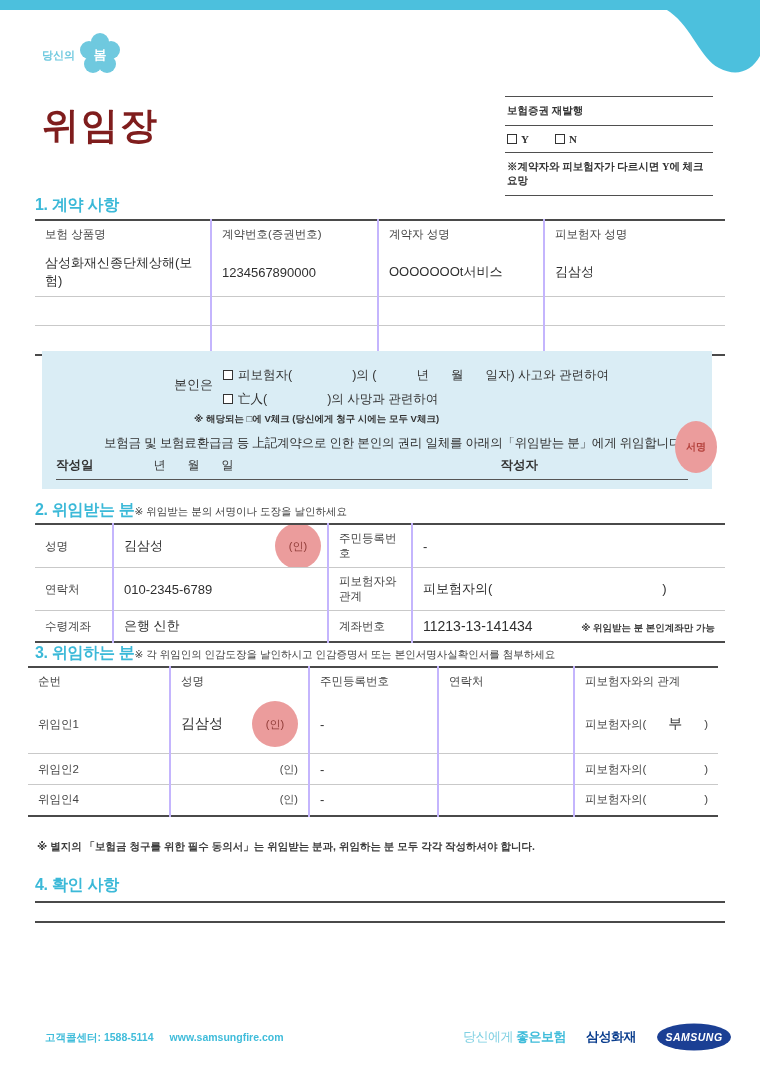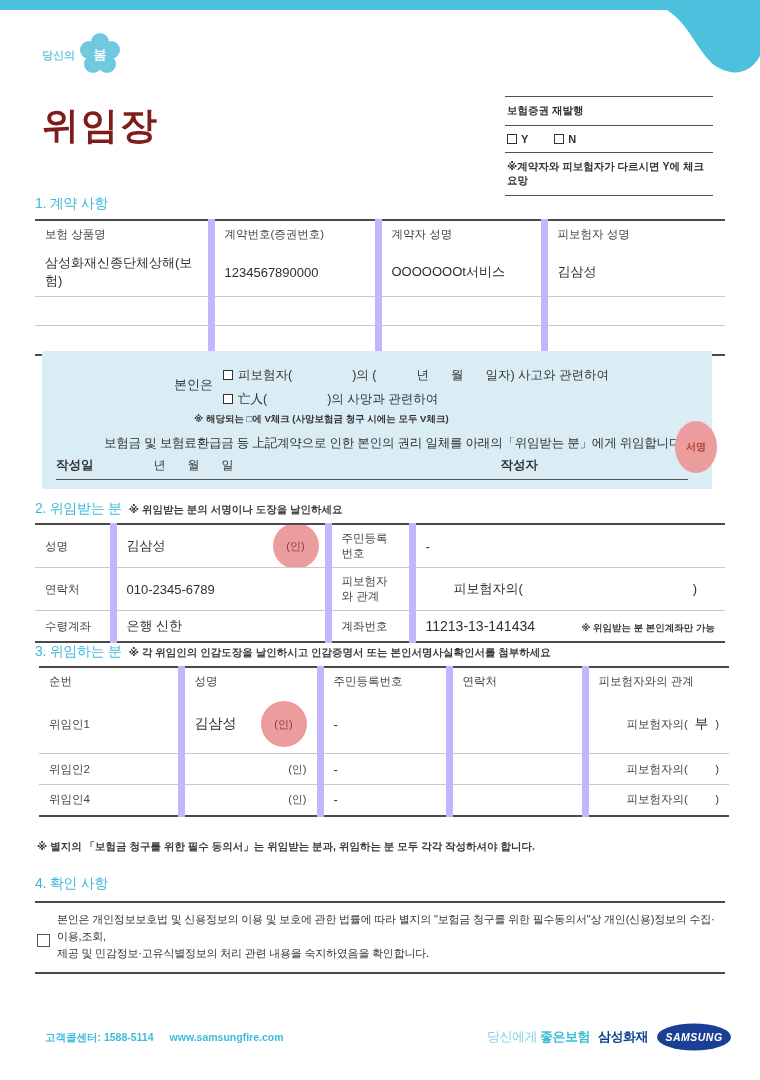--- a/index.html
+++ b/index.html
@@ -8,34 +8,34 @@
   .page { position:relative; width:760px; height:1080px; background:#fff; overflow:hidden; }
 
   
   .topbar { position:absolute; top:0; left:0; width:760px; height:10px; background:#4CC0DD; }
   .blob { position:absolute; top:0; right:0; width:150px; height:78px; }
   .logo { position:absolute; left:42px; top:32px; display:flex; align-items:center; gap:3px; }
   .logo-prefix { color:#6FC9DF; font-size:11px; font-weight:bold; }
   .doc-title { position:absolute; left:42px; top:101px; font-size:37px; font-weight:600; color:#7f1d1d; letter-spacing:2px; }
 
   .reissue { position:absolute; left:505px; top:96px; width:208px; }
-  .reissue-row { border-top:1.5px solid #4f4f4f; padding:7px 2px; font-size:10.5px; font-weight:bold; color:#333; }
+  .reissue-row { border-top:1.5px solid #4f4f4f; padding:7px 2px; font-size:10.5px; font-weight:bold; color:#333;font-family:Liberation Serif, serif; }
   .reissue-row.last { border-bottom:1.5px solid #4f4f4f; }
   .cb { display:inline-block; width:10px; height:10px; border:1.5px solid #333; vertical-align:-1px; margin-right:4px; background:#fff; }
   .reissue-opts { display:flex; gap:26px; font-weight:bold; font-size:11px; }
 
   
   .sec-head { position:absolute; left:35px; display:flex; align-items:baseline; }
-  .sec-title { color:#3BB9D8; font-size:14px; font-weight:normal; letter-spacing:-0.3px; }
-  .sec-note { font-size:10.5px; font-weight:bold; color:#3d3d3d; margin-left:7px; }
+  .sec-title { color:#3BB9D8; font-size:16px; font-weight:bold; letter-spacing:-0.3px; }
+  .sec-note { font-size:10.5px; font-weight:normal; color:#3d3d3d; }
 
   
   table.tbl { border-collapse:collapse; width:690px; table-layout:fixed;
               border-top:2px solid #4a4a4a; border-bottom:2px solid #4a4a4a; }
-  .tbl th, .tbl td { border-left:7px solid #c4b5fd; border-top:1px solid #c9c9c9;
+  .tbl th, .tbl td { border-left:2px solid #c4b5fd; border-top:1px solid #c9c9c9;
                      text-align:left; padding:6px 10px; vertical-align:middle; overflow:hidden; }
   .tbl tr > *:first-child { border-left:none; }
   .tbl thead th, .tbl tr.first > * { border-top:none; }
   .tbl th { font-size:11.5px; font-weight:normal; color:#444; }
   .tbl td { font-size:13px; color:#2f2f2f; }
   .lbl { font-size:11.5px !important; color:#444 !important; }
   .val { font-size:14px; }
   .t1 { position:absolute; left:35px; top:219px; }
   .t1 thead th { height:26px; }
   .t1 tbody td { height:38px; }
@@ -63,44 +63,44 @@
   
   .t2 { position:absolute; left:35px; top:523px; }
   .t2 td { height:31px; }
   .stamp-cell { position:relative; }
   .stamp-circle { position:absolute; right:6px; top:50%; transform:translateY(-50%); width:46px; height:46px;
                   border-radius:50%; background:#EB9C9C; display:flex; align-items:center; justify-content:center;
                   font-size:11px; color:#8E3A36; }
   .stamp-plain { font-size:11px; color:#444; }
   .acct { display:flex; align-items:baseline; }
   .acct-note { margin-left:auto; font-size:9.5px; font-weight:bold; color:#3d3d3d; }
-  .rel { display:flex; align-items:baseline;margin-left:28px; }
+  .rel { display:flex; align-items:baseline; }
   .rel-mid { display:inline-block; text-align:center; }
 
   
-  .t3 { position:absolute; left:39px; top:666px; }
+  .t3 { position:absolute; left:28px; top:666px; }
   .t3 thead th { height:28px; }
   .t3 tbody td { height:31px; }
   .name-cell { position:relative; display:flex; align-items:center; justify-content:space-between; }
   .center { text-align:center; }
 
   .note3 { position:absolute; left:37px; top:840px; font-size:10.5px; font-weight:bold; color:#3c3c3c; }
 
   
   .sec4-box { position:absolute; left:35px; top:901px; width:690px;
               border-top:2px solid #4a4a4a; border-bottom:2px solid #4a4a4a; padding:8px 0 10px; }
   .consent { position:relative; padding-left:22px; }
   .consent-cb { position:absolute; left:2px; top:23px; width:13px; height:13px; border:1.5px solid #555; background:#fff; }
   .consent-line { font-size:11px; color:#333; line-height:1.55; letter-spacing:-0.2px; }
   .subnote { margin-top:3px; padding-left:27px; font-size:9.5px; font-weight:bold; color:#444; line-height:1.65; letter-spacing:-0.2px; }
   .subnote .ln2 { padding-left:0; margin-left:-8px; }
 
   
   .footer-left { position:absolute; left:45px; top:1031px; font-size:10.5px; font-weight:bold; color:#3FBCDA; display:flex; gap:16px; }
-  .footer-right { position:absolute; right:28px; top:1022px; display:flex; align-items:center; gap:8px; }
+  .footer-right { position:absolute; right:28px; top:1022px; display:flex; align-items:center; gap:20px; }
   .slogan { font-size:13px; color:#7FD0E2; letter-spacing:-0.5px; }
   .slogan b { color:#3FBCDA; font-weight:bold; }
   .brand { font-size:13px; font-weight:bold; color:#0B3E8E; letter-spacing:-0.5px; }
 </style>
 </head>
 <body>
 
 <div class="page">
 
   <div class="topbar"></div>
@@ -192,21 +192,21 @@
             <span>일자) 사고와 관련하여</span>
         </span>
         <span class="decl-line">
           <span class="cb"></span>
           <span>亡人(</span>
             <span class="gap60"></span>
             <span>)의 사망과 관련하여</span>
         </span>
       </span>
     </div>
-    <div class="vnote">※ 해당되는 □에 V체크 (사망보험금 청구 시에는 모두 V체크)</div>
+    <div class="vnote">※ 해당되는 □에 V체크 (당신에게 청구 시에는 모두 V체크)</div>
     <div class="statement">보험금 및 보험료환급금 등 上記계약으로 인한 본인의 권리 일체를 아래의「위임받는 분」에게 위임합니다.</div>
     <div class="dateline">
       <span class="b">작성일</span>
       <span class="gap60"></span>
       <span>년</span>
       <span class="gap22"></span>
       <span>월</span>
       <span class="gap22"></span>
       <span>일</span>
       <span class="flexspace"></span>
@@ -339,25 +339,20 @@
         </td>
       </tr>
     </tbody>
   </table>
   <div class="note3">※ 별지의 「보험금 청구를 위한 필수 동의서」는 위임받는 분과, 위임하는 분 모두 각각 작성하셔야 합니다.</div>
 
   <div class="sec-head" style="top:875px;">
     <span class="sec-title">4. 확인 사항</span>
   </div>
   <div class="sec4-box">
-    <div class="consent">
-      <span class="consent-cb"></span>
-      <div class="consent-line">본인은 개인정보보호법 및 신용정보의 이용 및 보호에 관한 법률에 따라 별지의 "보험금 청구를 위한 필수동의서"상 개인(신용)정보의 수집·이용,조회,</div>
-      <div class="consent-line">제공 및 민감정보·고유식별정보의 처리 관련 내용을 숙지하였음을 확인합니다.</div>
-    </div>
   </div>
 
   <div class="footer-left">
     <span>고객콜센터: 1588-5114</span>
     <span>www.samsungfire.com</span>
   </div>
   <div class="footer-right">
     <span class="slogan"><span>당신에게</span> <b>좋은보험</b></span>
     <span class="brand">삼성화재</span>
     <svg width="76" height="30" viewBox="0 0 76 30">

